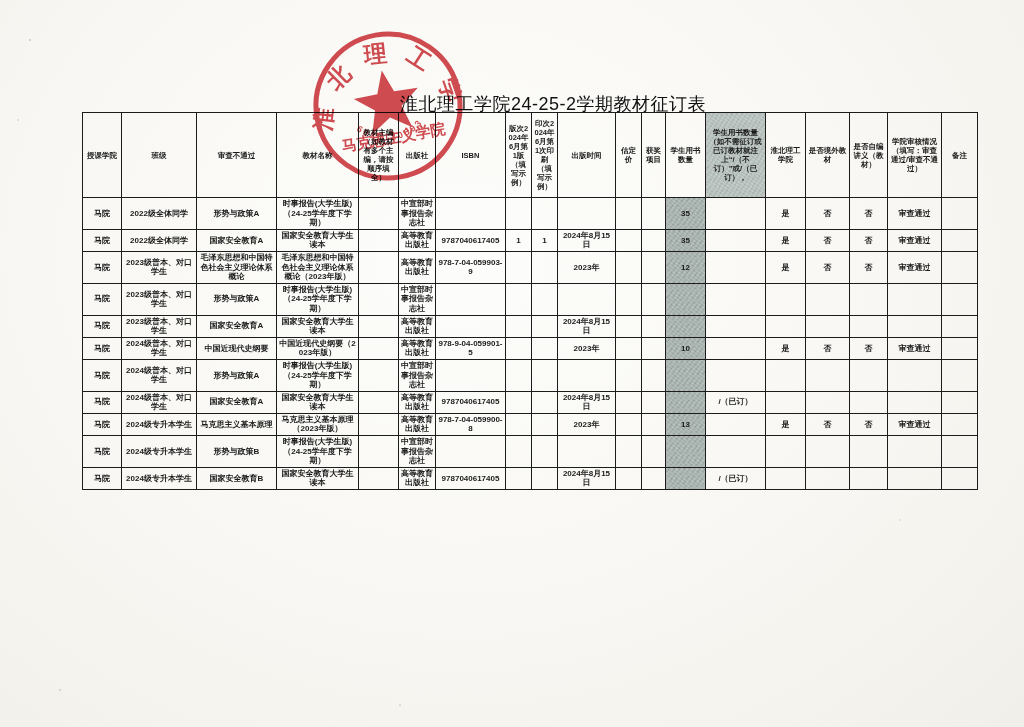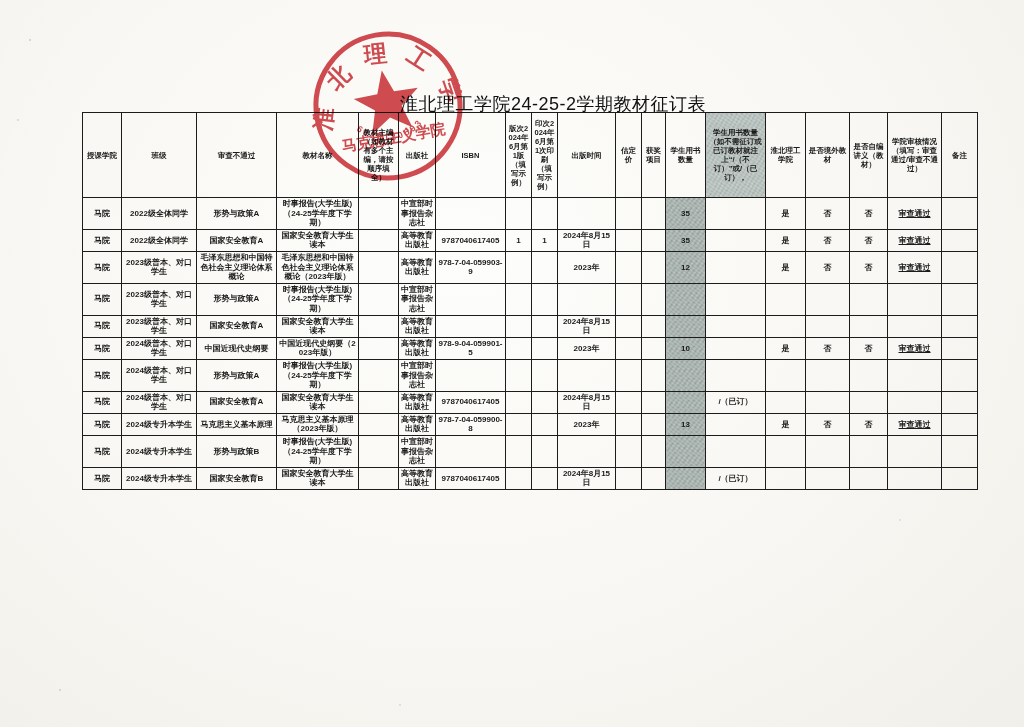--- a/index.html
+++ b/index.html
@@ -49,21 +49,21 @@
       repeating-linear-gradient(37deg, rgba(255,255,255,.25) 0 1px, transparent 1px 3px),
       repeating-linear-gradient(-51deg, rgba(60,70,68,.25) 0 1px, transparent 1px 4px);
   }
   .grayfill-light{
     background-color:#b7c1bd;
     background-image:
       repeating-linear-gradient(33deg, rgba(255,255,255,.3) 0 1px, transparent 1px 3px),
       repeating-linear-gradient(-58deg, rgba(60,70,68,.2) 0 1px, transparent 1px 4px);
     margin-top: 31px;
   }
-  td.review-ok{text-decoration:underline;font-size:8.5px;}
+  td.review-ok{font-size:8.5px;}
   
   .stamp{
     position:absolute;left:308px;top:26px;width:160px;height:160px;
     transform:rotate(-10deg);
     opacity:.82;mix-blend-mode:multiply;pointer-events:none;
   }
 </style>
 </head>
 <body>
 

